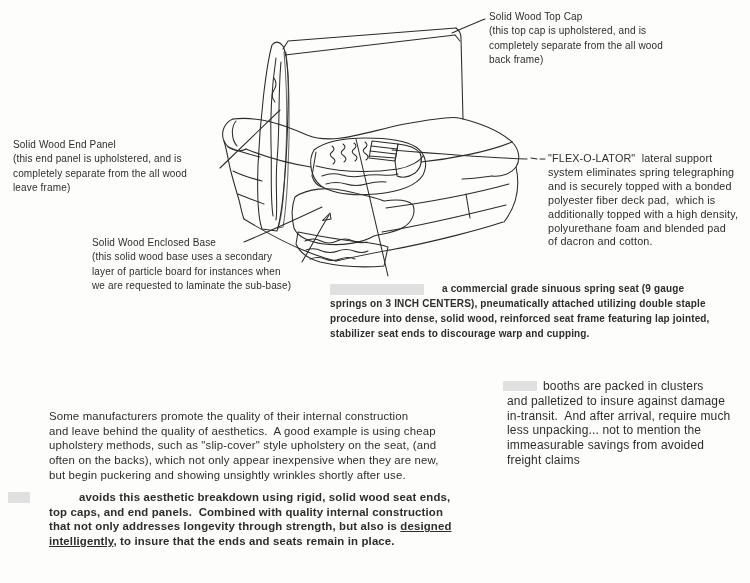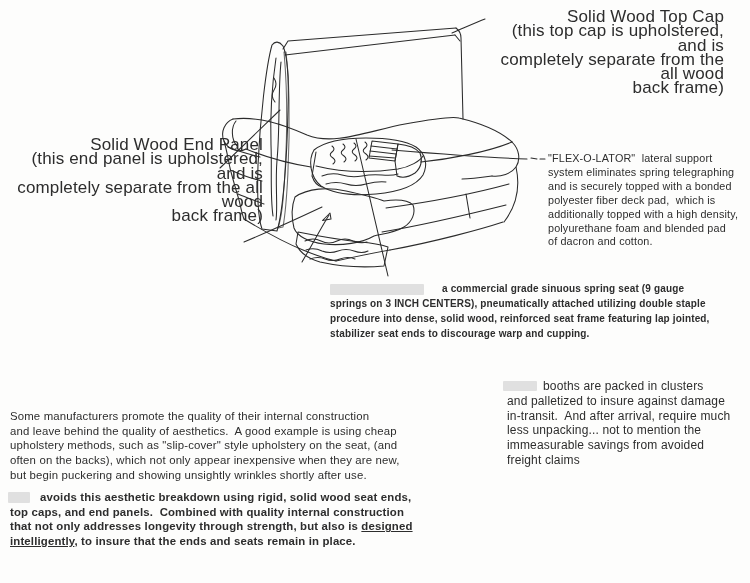--- a/index.html
+++ b/index.html
@@ -2,25 +2,25 @@
 <html><head>
 <meta charset="utf-8">
 <style>
   html,body{margin:0;padding:0;background:#e8e8e8;}
   #page{
     position:relative;width:750px;height:583px;background:#fdfdfc;
     font-family:"Liberation Sans","DejaVu Sans",sans-serif;
     color:#2d2d2d;overflow:hidden;
   }
   .txt{position:absolute;white-space:pre-wrap;letter-spacing:.15px;}
-  .ann{font-size:17px;line-height:14.3px;text-align:right;}
+  .ann{font-size:10px;line-height:14.3px;}
   .flex{font-size:10.8px;line-height:13.9px;}
   .spring{font-size:10px;line-height:15px;text-indent:112px;font-weight:bold;}
   .packing{font-size:12px;line-height:14.8px;text-indent:36px;}
-  .bodypara{font-size:11.4px;line-height:14.7px;}
+  .bodypara{font-size:11.4px;line-height:14.7px;margin-left:39px;}
   .indent30{text-indent:30px;font-weight:bold;}
   .uline{text-decoration:underline;}
   .whiteout{position:absolute;background:#c9c9c9;opacity:.55;border-radius:1px;}
   svg{position:absolute;left:0;top:0;}
   svg path, svg line{fill:none;stroke:#2b2b2b;stroke-width:1.05;stroke-linecap:round;stroke-linejoin:round;}
 </style>
 </head>
 <body>
 
 <div id="page">
@@ -119,30 +119,34 @@
   <div class="whiteout" style="left:8px;top:492px;width:22px;height:11px"></div>
 
   <div class="txt ann" style="left:489px;top:10px;width:235px">Solid Wood Top Cap
 (this top cap is upholstered, and is
 completely separate from the all wood
 back frame)</div>
 
   <div class="txt ann" style="left:13px;top:138px;width:250px">Solid Wood End Panel
 (this end panel is upholstered, and is
 completely separate from the all wood
-back frame)</div>
+leave frame)</div>
 
   <div class="txt flex" style="left:548px;top:152px;width:200px">"FLEX-O-LATOR"  lateral support
 system eliminates spring telegraphing
 and is securely topped with a bonded
 polyester fiber deck pad,  which is
 additionally topped with a high density,
 polyurethane foam and blended pad
 of dacron and cotton.</div>
 
+  <div class="txt ann" style="left:92px;top:236px;width:280px">Solid Wood Enclosed Base
+(this solid wood base uses a secondary
+layer of particle board for instances when
+we are requested to laminate the sub-base)</div>
 
   <div class="txt spring" style="left:330px;top:281px;width:415px">a commercial grade sinuous spring seat (9 gauge
 springs on 3 INCH CENTERS), pneumatically attached utilizing double staple
 procedure into dense, solid wood, reinforced seat frame featuring lap jointed,
 stabilizer seat ends to discourage warp and cupping.</div>
 
   <div class="txt packing" style="left:507px;top:379px;width:240px">booths are packed in clusters
 and palletized to insure against damage
 in-transit.  And after arrival, require much
 less unpacking... not to mention the

